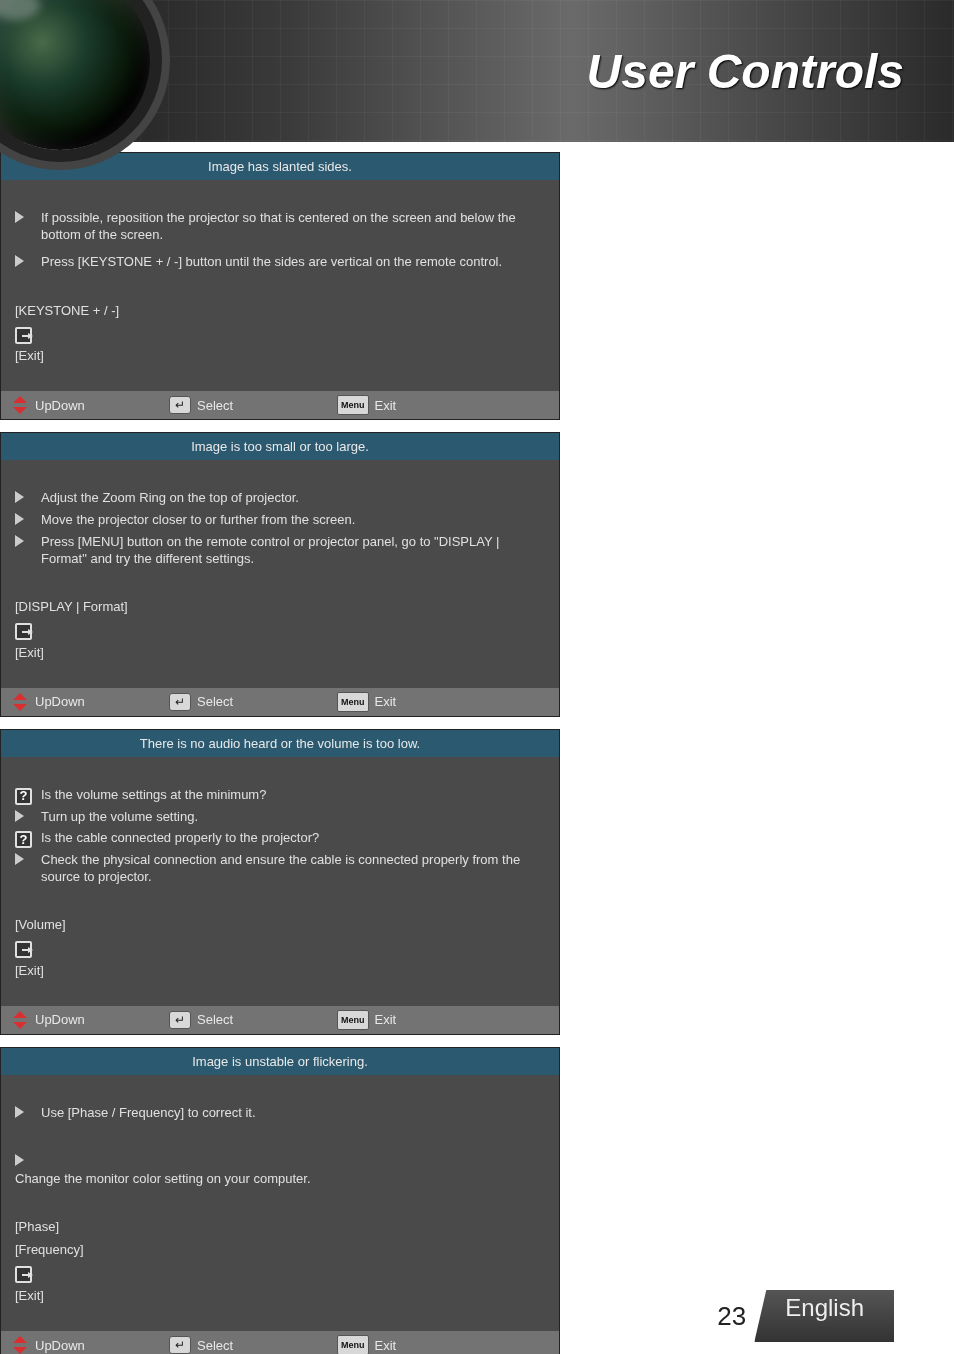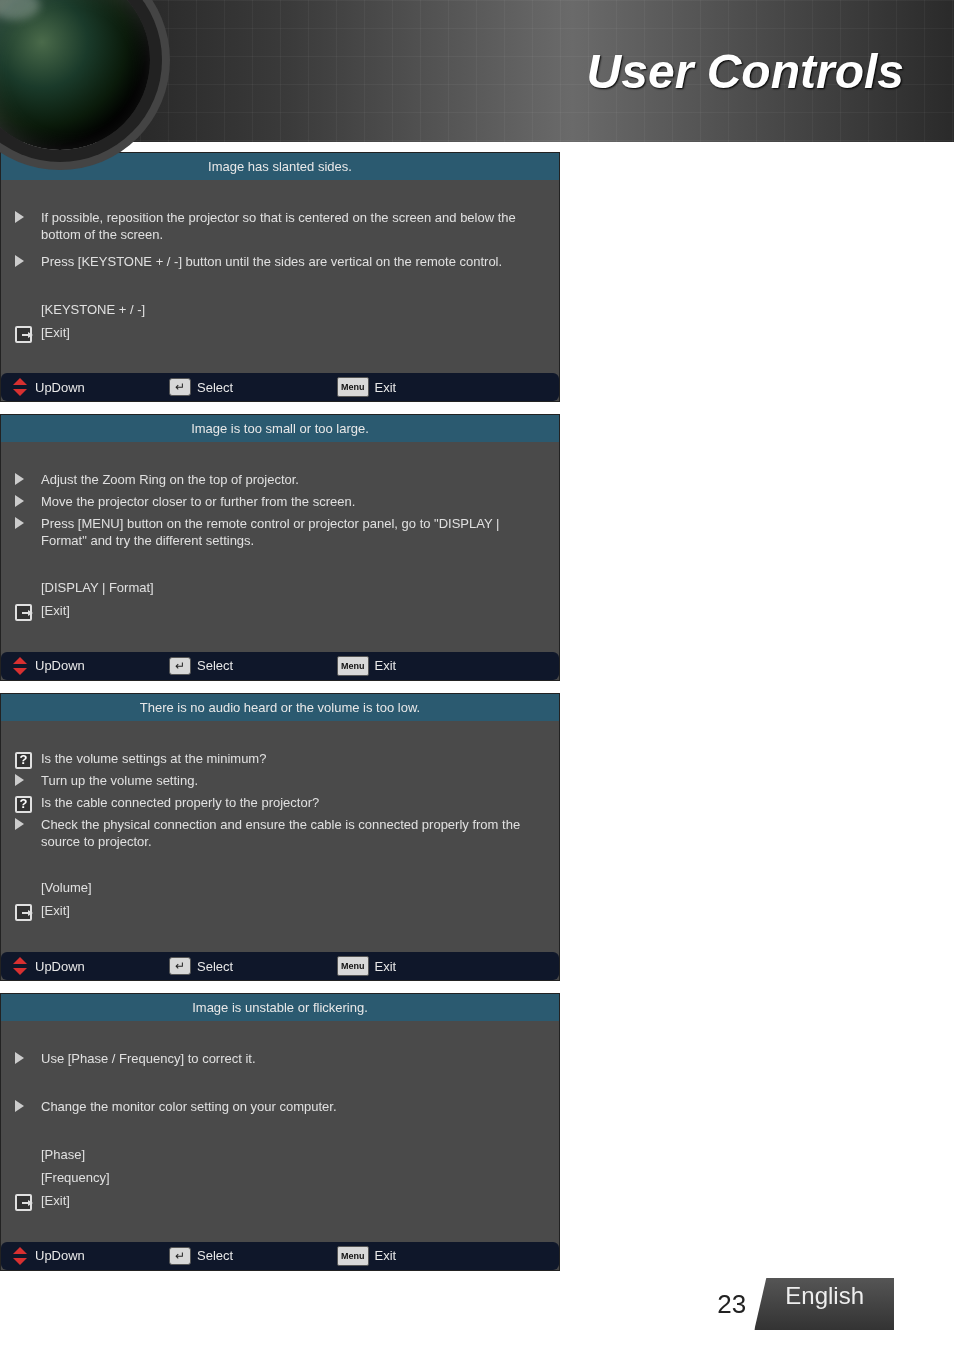--- a/index.html
+++ b/index.html
@@ -85,30 +85,29 @@
   .row { display: flex; align-items: flex-start; margin-bottom: 10px; }
   .row.tight { margin-bottom: 4px; }
   .icon-col {
     width: 26px;
     flex-shrink: 0;
     text-align: left;
     padding-top: 1px;
   }
   .text-col { flex: 1; }
   .bracket-block { margin-top: 30px; }
-  .bracket-block .row { margin-bottom: 6px; }
+  .bracket-block .row { margin-bottom: 6px; flex-direction: column; }
   .key-bar {
-    background: #0f172a;
+    background: #737373;
     display: flex;
     align-items: center;
     padding: 4px 10px;
     color: #e8e8e8;
     font-size: 13px;
     gap: 8px;
-    border-radius: 6px;
   }
   .key-seg { display: flex; align-items: center; gap: 6px; }
   .key-seg.updown { flex: 0 0 150px; }
   .key-seg.select { flex: 0 0 160px; }
   .key-seg.exit { flex: 1; }
   .icon-arrow {
     display: inline-block;
     width: 0; height: 0;
     border-top: 6px solid transparent;
     border-bottom: 6px solid transparent;
@@ -180,21 +179,21 @@
     background: #d8d8d8;
     border: 1px solid #555;
     border-radius: 2px;
     font-size: 9px;
     font-weight: bold;
     color: #111;
     padding: 4px 3px;
   }
   .footer {
     position: absolute;
-    bottom: 24px;
+    bottom: 12px;
     right: 60px;
     display: flex;
     align-items: center;
     gap: 0;
   }
   .page-no {
     font-size: 26px;
     color: #222;
     padding-right: 8px;
   }
@@ -353,21 +352,21 @@
     </div>
   </div>
   </div>
   <div class="panel">
     <div class="panel-title">Image is unstable or flickering.</div>
     <div class="panel-body">
       <div class="row" style="margin-bottom:30px;">
       <div class="icon-col"><span class="icon-arrow"></span></div>
       <div class="text-col">Use [Phase / Frequency] to correct it.</div>
     </div>
-        <div class="row" style="margin-bottom:20px;">
+        <div class="row" style="margin-bottom:20px;flex-direction:column;">
       <div class="icon-col"><span class="icon-arrow"></span></div>
       <div class="text-col">Change the monitor color setting on your computer.</div>
     </div>
       <div class="bracket-block">
 
     <div class="row">
       <div class="icon-col"></div>
       <div class="text-col">[Phase]</div>
     </div>
     <div class="row">

